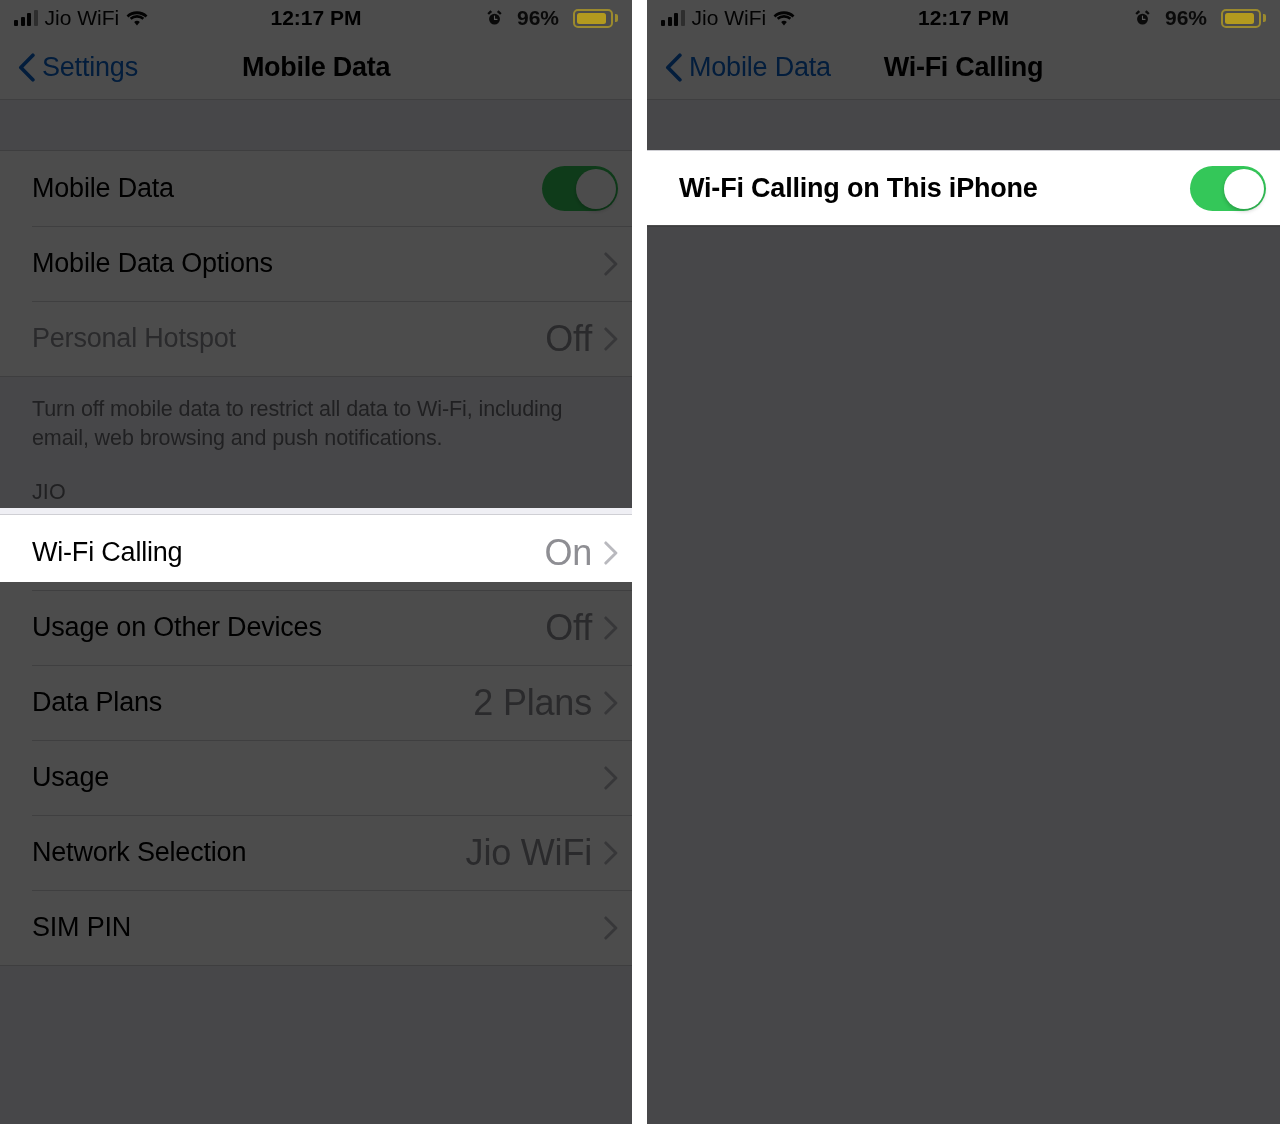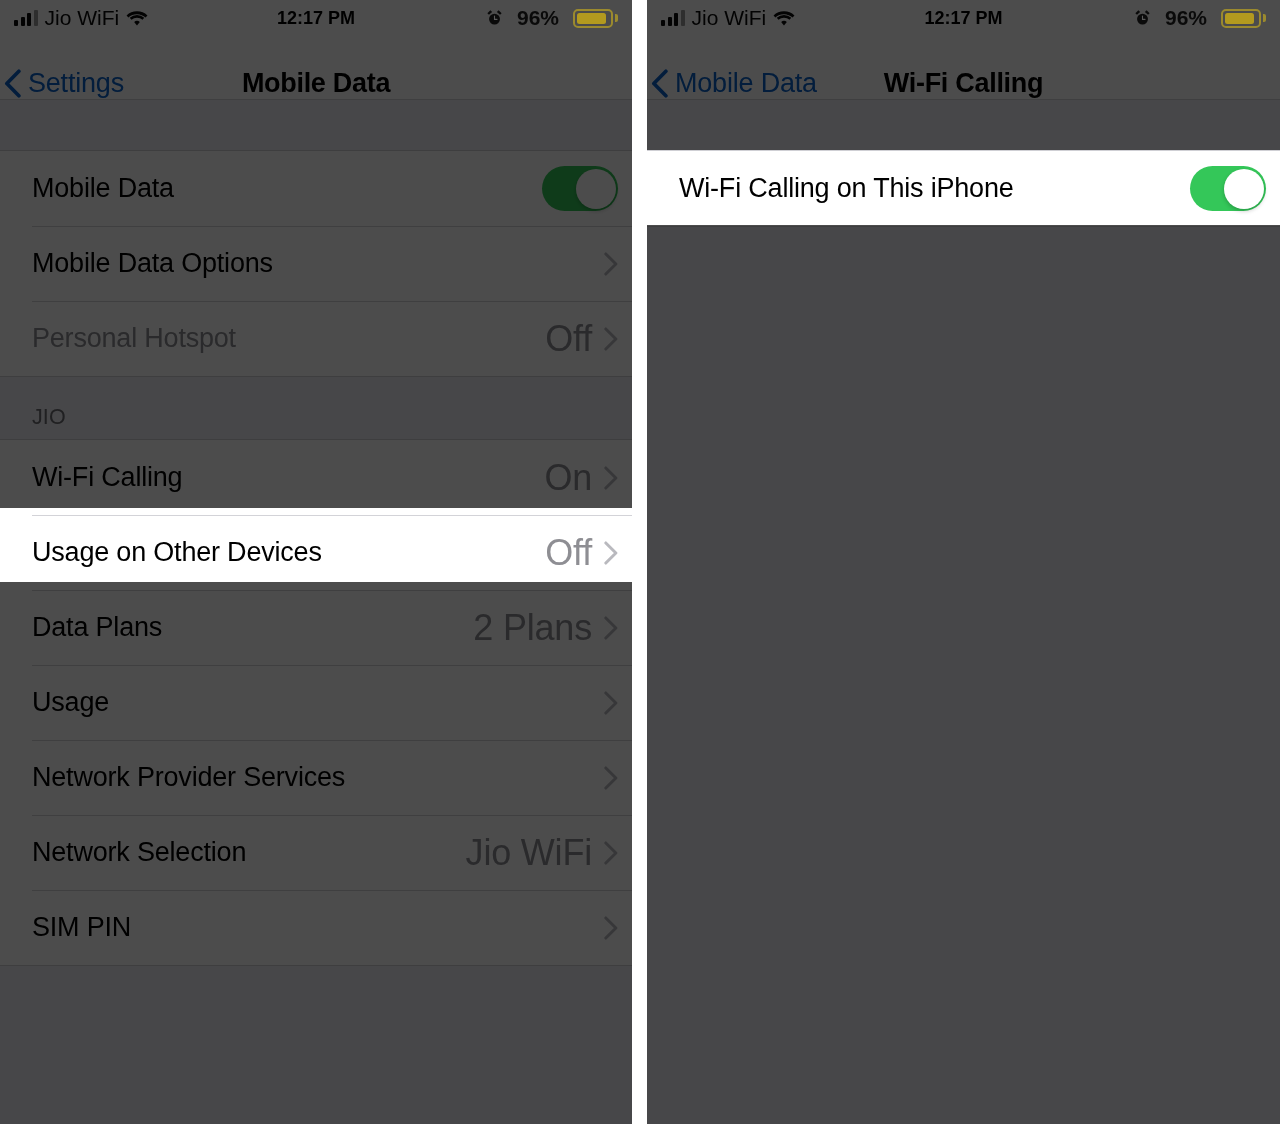--- a/index.html
+++ b/index.html
@@ -22,21 +22,21 @@
   .screen { position:absolute; inset:0; background:#ffffff; }
 
   
   .statusbar {
     position:relative; height:36px; background:#ffffff;
     display:flex; align-items:center; padding:0 14px;
     font-size:21px; font-weight:600; color:#000;
   }
   .sb-left  { display:flex; align-items:center; gap:7px; flex:0 0 auto; }
   .sb-mid   { position:absolute; left:0; right:0; text-align:center;
-              font-size:18px; font-weight:600; color:#000; pointer-events:none; }
+              font-size:21px; font-weight:600; color:#000; pointer-events:none; }
   .sb-right { margin-left:auto; display:flex; align-items:center; gap:14px; position:relative; z-index:2; }
   .sb-carrier { font-size:21px; font-weight:400; color:#0b0b0b; letter-spacing:0; }
 
   .bars { display:flex; align-items:flex-end; gap:2.5px; height:16px; }
   .bars i { width:4px; background:#0a0a0a; border-radius:1px; display:block; }
   .bars i:nth-child(1){ height:6px; }
   .bars i:nth-child(2){ height:9px; }
   .bars i:nth-child(3){ height:13px; }
   .bars i:nth-child(4){ height:16px; background:#9a9a9a; }
 
@@ -48,21 +48,21 @@
     width:40px; height:19px; border:2px solid #9b8a2e; border-radius:5px;
     padding:2px; display:flex; align-items:center;
   }
   .batt-fill { height:100%; width:92%; background:#b39a1f; border-radius:2.5px; }
   .batt-cap { width:3px; height:8px; background:#9b8a2e; border-radius:0 2px 2px 0; }
   .batt-pct { font-size:21px; font-weight:600; color:#0a0a0a; }
 
   
   .navbar {
     position:relative; height:64px; background:#ffffff;
-    display:flex; align-items:flex-end; padding:0 4px;
+    display:flex; align-items:center; padding:0 18px;
     border-bottom:1px solid #d2d2d6;
   }
   .back { display:flex; align-items:center; gap:7px; color:#0c63c9; cursor:pointer; }
   .chev-back { width:17px; height:29px; display:block; }
   .back-label { font-size:27px; font-weight:400; color:#0c63c9; letter-spacing:-0.2px; }
   .nav-title {
     position:absolute; left:0; right:0; text-align:center;
     font-size:27px; font-weight:700; color:#000; letter-spacing:-0.3px; pointer-events:none;
   }
 
@@ -196,20 +196,21 @@
             <span class="row-label dim">Personal Hotspot</span>
             <span class="row-right">
               <span class="row-value">Off</span>
               <svg class="chev" viewBox="0 0 10 17">
                 <path d="M1.3 1.3 8.5 8.5l-7.2 7.2" stroke="#b9b9be" stroke-width="2.1" fill="none" stroke-linecap="round" stroke-linejoin="round"></path>
               </svg>
             </span>
           </div>
         </div>
 
+        <div class="foot">Turn off mobile data to restrict all data to Wi-Fi, including email, web browsing and push notifications.</div>
         <div class="grouphdr">JIO</div>
 
         <div class="group">
 
           <div class="row">
             <span class="row-label">Wi-Fi Calling</span>
             <span class="row-right">
               <span class="row-value">On</span>
               <svg class="chev" viewBox="0 0 10 17">
                 <path d="M1.3 1.3 8.5 8.5l-7.2 7.2" stroke="#b9b9be" stroke-width="2.1" fill="none" stroke-linecap="round" stroke-linejoin="round"></path>
@@ -239,28 +240,20 @@
 
           <div class="row">
             <span class="row-label">Usage</span>
             <span class="row-right">
               <svg class="chev" viewBox="0 0 10 17">
                 <path d="M1.3 1.3 8.5 8.5l-7.2 7.2" stroke="#b9b9be" stroke-width="2.1" fill="none" stroke-linecap="round" stroke-linejoin="round"></path>
               </svg>
             </span>
           </div>
 
-          <div class="row">
-            <span class="row-label">Network Provider Services</span>
-            <span class="row-right">
-              <svg class="chev" viewBox="0 0 10 17">
-                <path d="M1.3 1.3 8.5 8.5l-7.2 7.2" stroke="#b9b9be" stroke-width="2.1" fill="none" stroke-linecap="round" stroke-linejoin="round"></path>
-              </svg>
-            </span>
-          </div>
 
           <div class="row">
             <span class="row-label">Network Selection</span>
             <span class="row-right">
               <span class="row-value">Jio WiFi</span>
               <svg class="chev" viewBox="0 0 10 17">
                 <path d="M1.3 1.3 8.5 8.5l-7.2 7.2" stroke="#b9b9be" stroke-width="2.1" fill="none" stroke-linecap="round" stroke-linejoin="round"></path>
               </svg>
             </span>
           </div>
@@ -321,21 +314,21 @@
       <div class="navbar">
         <div class="back">
           <svg class="chev-back" viewBox="0 0 12 20">
             <path d="M10.5 1.4 2 10l8.5 8.6" stroke="#0c63c9" stroke-width="2.6" fill="none" stroke-linecap="round" stroke-linejoin="round"></path>
           </svg>
           <span class="back-label">Mobile Data</span>
         </div>
         <div class="nav-title">Wi-Fi Calling</div>
       </div>
 
-      <div class="tablebg" style="height:1024px;">
+      <div class="tablebg" style="height:1024px;font-weight:bold;">
         <div class="gap" style="height:50px;"></div>
 
         <div class="group">
           <div class="row">
             <span class="row-label">Wi-Fi Calling on This iPhone</span>
             <span class="row-right">
               <span class="toggle">
                   <span class="knob"></span>
                 </span>
             </span>

